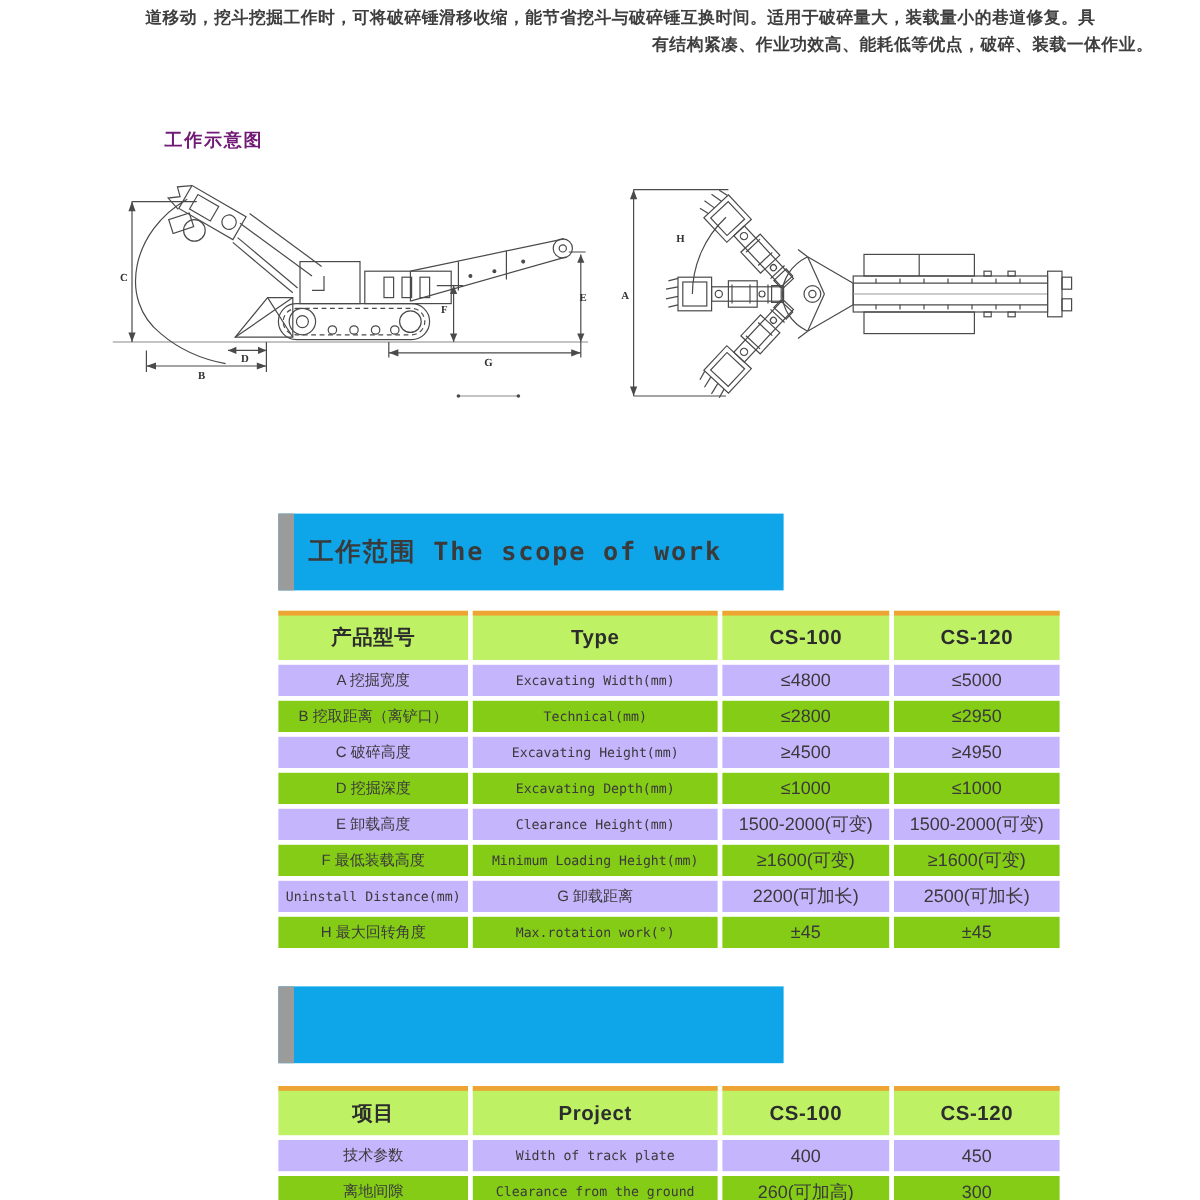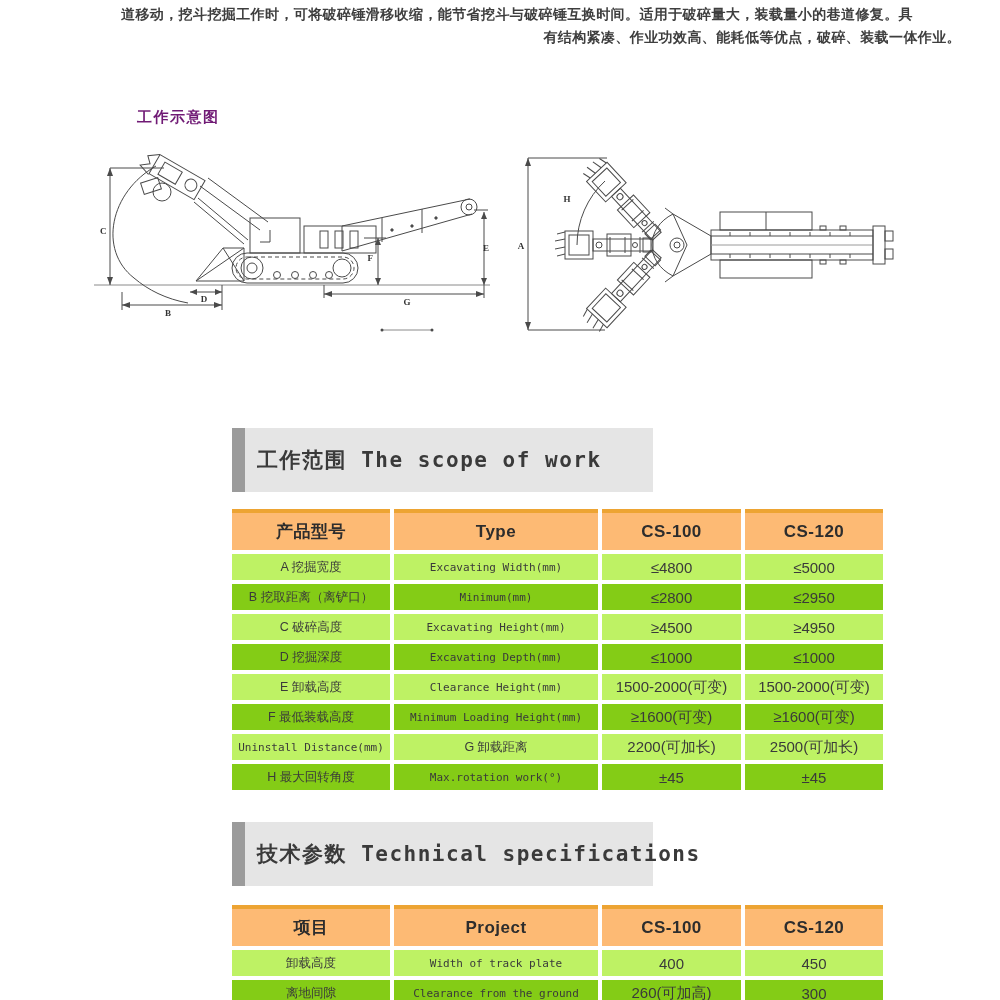--- a/index.html
+++ b/index.html
@@ -17,42 +17,42 @@
   
   .sch-title{position:absolute;left:113px;top:108px;
     font-size:15px;font-weight:bold;color:#701a75;letter-spacing:1.5px;margin-left:24px;}
   
   .diag{position:absolute;}
   #diag-side{left:92px;top:152px;}
   #diag-top{left:515px;top:148px;}
   .diag svg{display:block;}
   .dlabel{font-family:"Liberation Serif","DejaVu Serif",serif;font-size:9px;font-weight:bold;fill:#333;}
   
-  .section-hdr{position:absolute;left:232px;width:421px;height:64px;background:#e5e5e5;}
+  .section-hdr{position:absolute;left:232px;width:421px;height:64px;background:#0ea5e9;}
   #scope-hdr{top:428px;}
   #tech-hdr{top:822px;}
   .section-hdr .bar{position:absolute;left:0;top:0;width:13px;height:100%;background:#9b9b9b;}
   .section-hdr .txt{position:absolute;left:25px;top:50%;transform:translateY(-50%);
     font-size:21px;font-weight:bold;color:#3a3a3a;letter-spacing:1.5px;
     font-family:"DejaVu Sans Mono","Liberation Mono",monospace;white-space:nowrap;}
   
   .spec-table{position:absolute;left:232px;width:651px;
     display:grid;grid-template-columns:158px 204px 139px 138px;
     column-gap:4px;row-gap:4px;}
   #scope-table{top:509px;}
   #tech-table{top:905px;}
-  .th{background:#fdba74;border-top:4px solid #eda433;height:37px;
+  .th{background:#bef264;border-top:4px solid #eda433;height:37px;
     display:flex;align-items:center;justify-content:center;
     font-weight:bold;color:#2d2d2d;font-size:16px;letter-spacing:1px;}
   .th.model{font-size:17px;letter-spacing:0.5px;}
   .td{height:26px;display:flex;align-items:center;justify-content:center;
     color:#3a3a3a;font-size:12.5px;white-space:nowrap;}
   .td.en{font-family:"DejaVu Sans Mono","Liberation Mono",monospace;font-size:11px;letter-spacing:0;}
   .td.val{font-size:15px;}
-  .light{background:#bef264;}
+  .light{background:#c4b5fd;}
   .dark{background:#84cc16;}
 </style>
 </head>
 <body>
 
 <div class="intro" id="intro-line1">道移动，挖斗挖掘工作时，可将破碎锤滑移收缩，能节省挖斗与破碎锤互换时间。适用于破碎量大，装载量小的巷道修复。具</div>
 <div class="intro" id="intro-line2">有结构紧凑、作业功效高、能耗低等优点，破碎、装载一体作业。</div>
 
 <div class="sch-title">工作示意图</div>
 
@@ -244,21 +244,21 @@
   <div class="th model">Type</div>
   <div class="th model">CS-100</div>
   <div class="th model">CS-120</div>
 
   <div class="td zh light">A 挖掘宽度</div>
   <div class="td en light">Excavating Width(mm)</div>
   <div class="td val light">≤4800</div>
   <div class="td val light">≤5000</div>
 
   <div class="td zh dark">B 挖取距离（离铲口）</div>
-  <div class="td en dark">Minimum(mm)</div>
+  <div class="td en dark">Technical(mm)</div>
   <div class="td val dark">≤2800</div>
   <div class="td val dark">≤2950</div>
 
   <div class="td zh light">C 破碎高度</div>
   <div class="td en light">Excavating Height(mm)</div>
   <div class="td val light">≥4500</div>
   <div class="td val light">≥4950</div>
 
   <div class="td zh dark">D 挖掘深度</div>
   <div class="td en dark">Excavating Depth(mm)</div>
@@ -281,30 +281,29 @@
   <div class="td val light">2500(可加长)</div>
 
   <div class="td zh dark">H 最大回转角度</div>
   <div class="td en dark">Max.rotation work(°)</div>
   <div class="td val dark">±45</div>
   <div class="td val dark">±45</div>
 </div>
 
 <div class="section-hdr" id="tech-hdr">
   <div class="bar"></div>
-  <div class="txt">技术参数 Technical specifications</div>
 </div>
 
 <div class="spec-table" id="tech-table">
   <div class="th model">项目</div>
   <div class="th model">Project</div>
   <div class="th model">CS-100</div>
   <div class="th model">CS-120</div>
 
-  <div class="td zh light">卸载高度</div>
+  <div class="td zh light">技术参数</div>
   <div class="td en light">Width of track plate</div>
   <div class="td val light">400</div>
   <div class="td val light">450</div>
 
   <div class="td zh dark">离地间隙</div>
   <div class="td en dark">Clearance from the ground</div>
   <div class="td val dark">260(可加高)</div>
   <div class="td val dark">300</div>
 </div>
 

